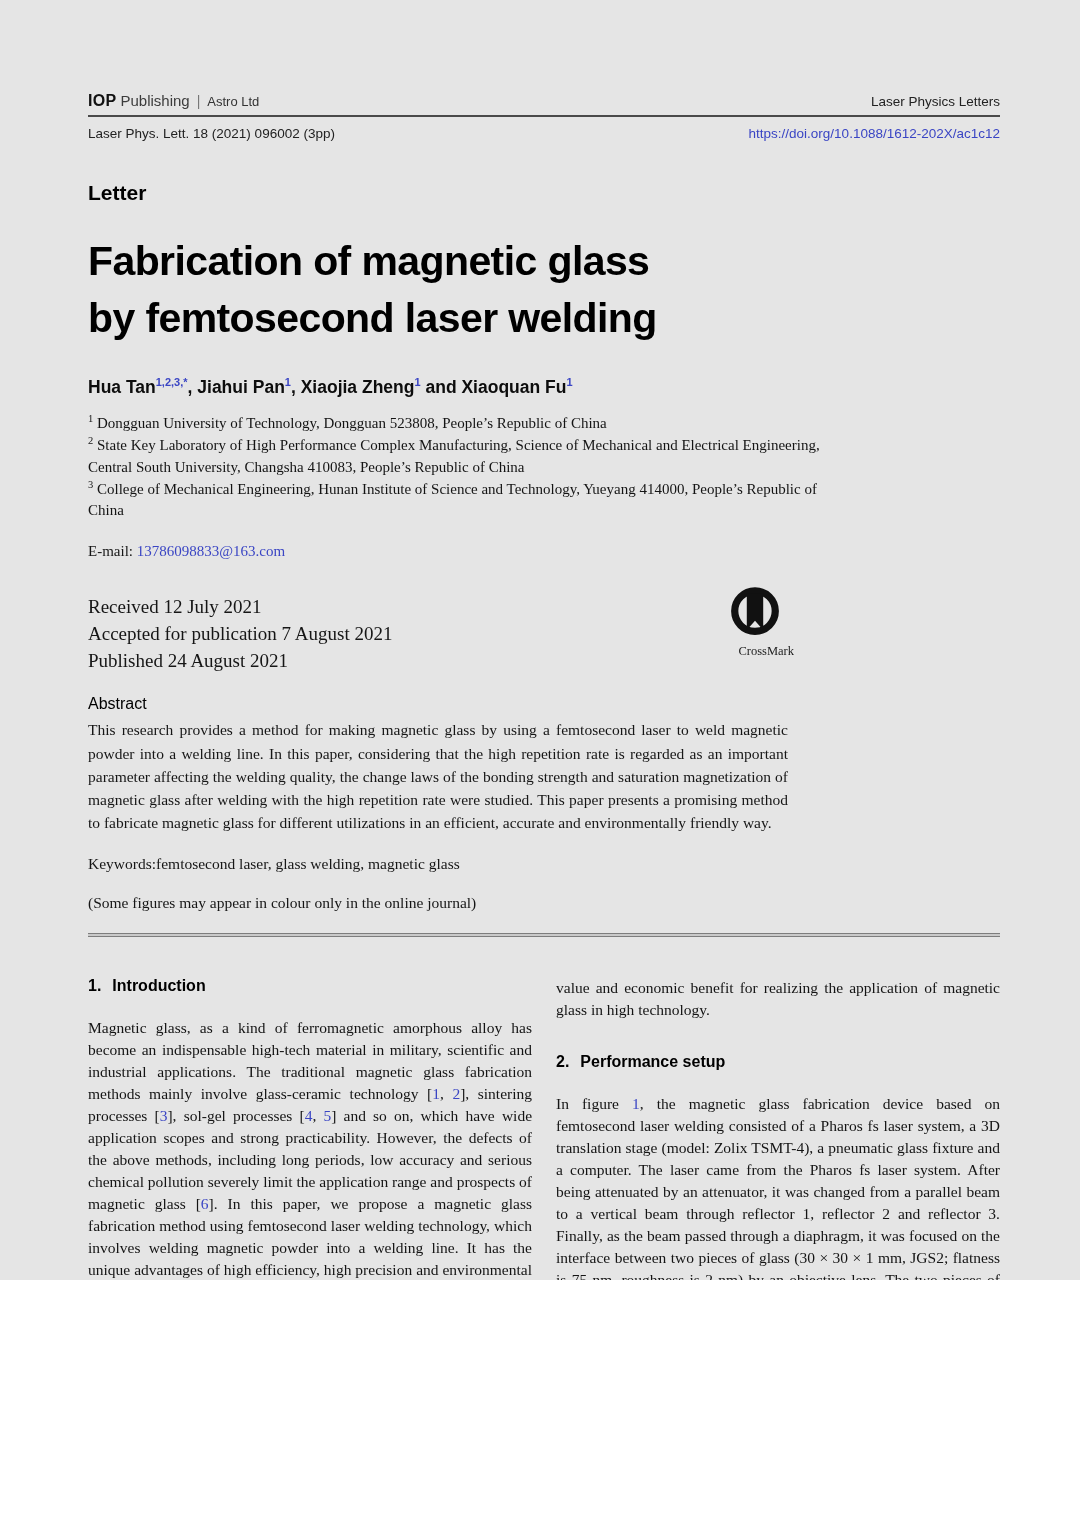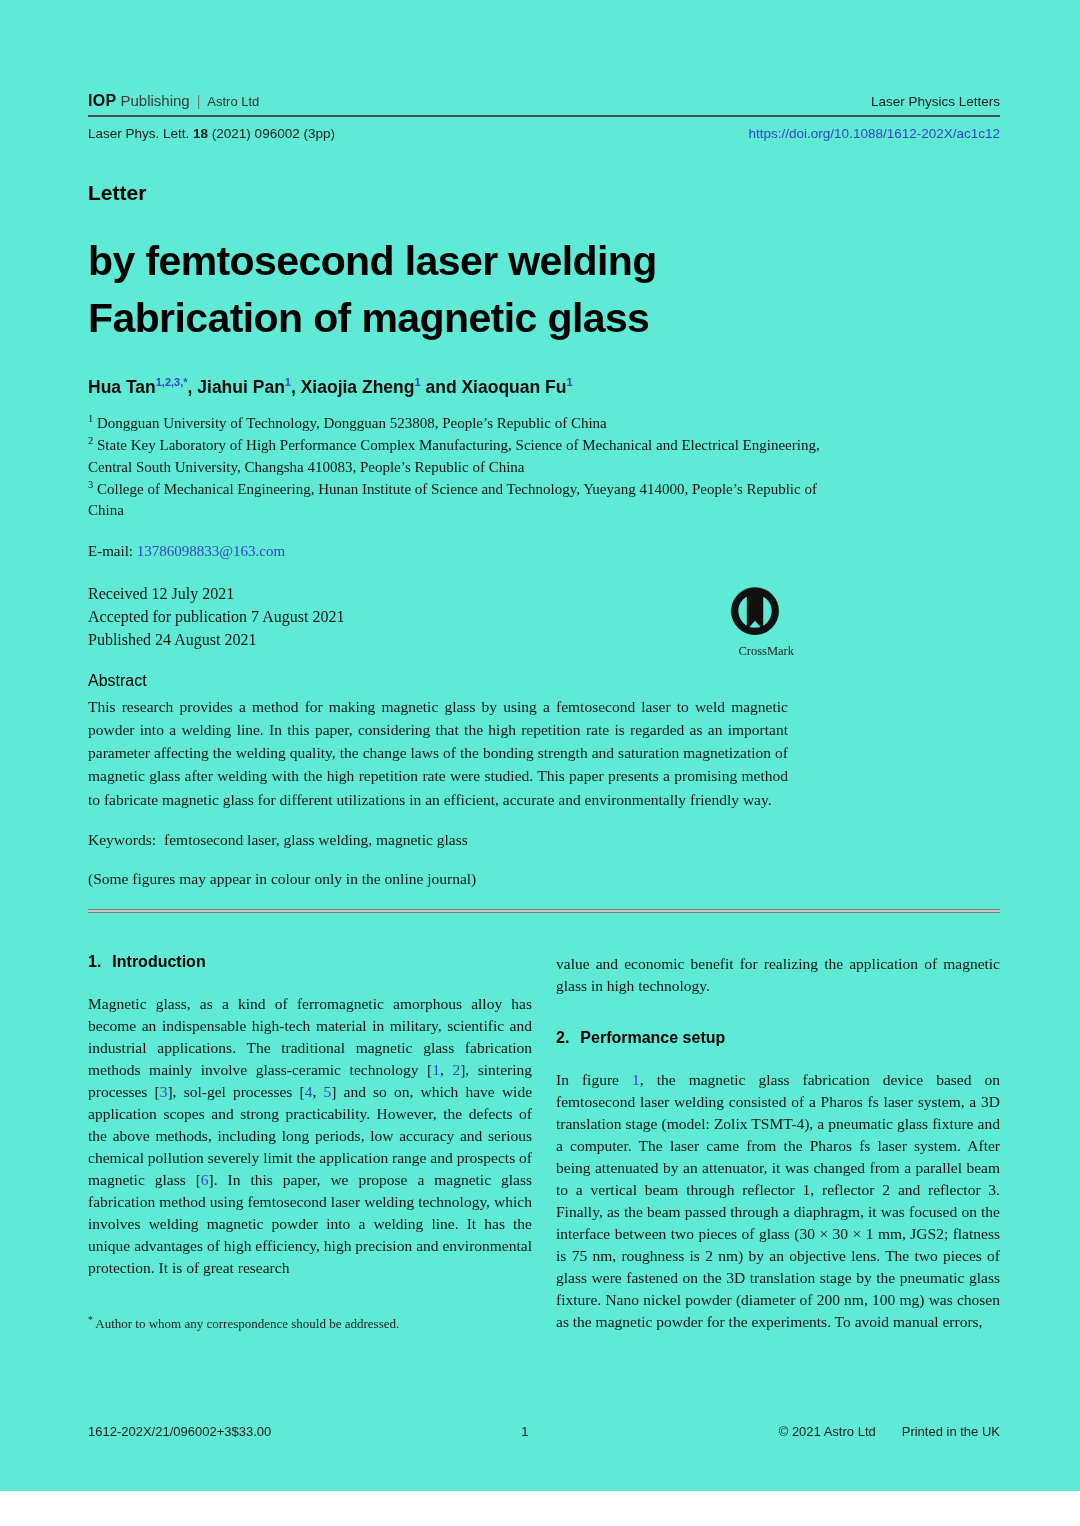--- a/index.html
+++ b/index.html
@@ -1,63 +1,63 @@
 <!DOCTYPE html>
 <html lang="en" style="--link: #3a45c4;"><head>
 <meta charset="utf-8">
 <style>
   :root { --link:#3a45c4; --ink:#161616; --rule:#8a8a8a; }
   * { margin:0; padding:0; box-sizing:border-box; }
   html,body { background:#ffffff; }
   .page {
-    position:relative; width:1080px; height:1491px; background:#5eead4;
+    position:relative; width:1080px; height:1280px; background:#e5e5e5;
     font-family:"Liberation Serif", serif; color:var(--ink);
     padding:92px 80px 0 88px; overflow:hidden;
   }
   .ref { color:var(--link); }
   a, .link { color:var(--link); text-decoration:none; }
 
   
   .hdr-row1 { display:flex; justify-content:space-between; align-items:baseline;
               font-family:"Liberation Sans", sans-serif; }
   .iop { font-weight:bold; font-size:16px; color:#111; letter-spacing:.3px; }
   .pubname { font-size:15px; color:#3c3c3c; margin-left:4px; }
   .pubbar { color:#777; margin:0 7px; font-size:14px; }
   .partner { font-size:13px; color:#333; }
   .journal { font-size:13.5px; color:#222; }
   .hdr-rule { height:2px; background:#4a4a4a; margin-top:5px; }
   .hdr-row2 { display:flex; justify-content:space-between; margin-top:9px;
               font-family:"Liberation Sans", sans-serif; font-size:13.5px; color:#222; }
-  .vol { font-weight:bold;margin-top:36px; }
+  .vol { font-weight:normal;margin-top:36px; }
 
   .letter { font-family:"Liberation Sans", sans-serif; font-weight:bold;
             font-size:21px; color:#000; margin-top:40px; }
   .title { font-family:"Liberation Sans", sans-serif; font-weight:bold;
            font-size:41px; line-height:1.38; letter-spacing:-0.6px; color:#000; margin-top:28px; }
 
   .authors { margin-top:30px; font-family:"Liberation Sans", sans-serif;
              font-weight:bold; font-size:17.5px; color:#0d0d0d; }
   .authors sup { color:var(--link); font-size:11px; font-weight:bold; }
 
   .affils { margin-top:14px; font-size:15px; line-height:1.42; max-width:742px; color:#141414; }
   .affils sup { font-size:10.5px; }
 
   .email-line { margin-top:22px; font-size:15px; }
-  .dates { margin-top:23px; font-size:16px; line-height:1.42; }
+  .dates { margin-top:34px; font-size:19px; line-height:1.42; }
 
   .crossmark { position:absolute; left:716px; top:586px; width:78px; text-align:right; cursor:pointer; }
   .crossmark svg { display:block; margin:0 auto; }
   .crossmark-label { font-size:12.5px; color:#222; margin-top:2px; }
 
   .abs-head { margin-top:20px; font-family:"Liberation Sans", sans-serif;
               font-weight:normal; font-size:16px; color:#000; }
   .abs-text { margin-top:5px; max-width:700px; font-size:15.5px; line-height:1.5;
               text-align:justify; }
   .keywords { margin-top:20px; font-size:15.5px; }
-  .kw-label { margin-right:8px; }
+  .kw-label { margin-right:0; }
   .fig-note { margin-top:21px; font-size:15.5px; }
 
   .thick-rule { margin-top:21px; height:4px; border-top:1.5px solid #7d7d7d;
                 border-bottom:1.5px solid #7d7d7d; background:#c9c9c9; }
 
   .columns { display:flex; gap:24px; margin-top:26px; }
   .col { width:444px; }
   .sec-head { font-family:"Liberation Sans", sans-serif; font-weight:bold;
               font-size:16px; color:#000; display:flex; }
   .sec-num { margin-right:11px; }
@@ -88,22 +88,22 @@
   </div>
   <div class="hdr-rule"></div>
   <div class="hdr-row2">
     <div><span>Laser Phys. Lett. </span><span class="vol">18</span><span> (2021) 096002 (3pp)</span></div>
     <div class="link">https://doi.org/10.1088/1612-202X/ac1c12</div>
   </div>
 
   <div class="letter">Letter</div>
 
   <div class="title">
+    <div>Fabrication of magnetic glass</div>
     <div>by femtosecond laser welding</div>
-    <div>Fabrication of magnetic glass</div>
   </div>
 
   <div class="authors">
     <span><span>Hua Tan</span><sup>1,2,3,*</sup><span>, </span></span><span><span>Jiahui Pan</span><sup>1</sup><span>, </span></span><span><span>Xiaojia Zheng</span><sup>1</sup><span> and </span></span><span><span>Xiaoquan Fu</span><sup>1</sup></span>
   </div>
 
   <div class="affils">
     <div><sup>1</sup><span> Dongguan University of Technology, Dongguan 523808, People’s Republic of China</span></div>
     <div><sup>2</sup><span> State Key Laboratory of High Performance Complex Manufacturing, Science of Mechanical and Electrical Engineering, Central South University, Changsha 410083, People’s Republic of China</span></div>
     <div><sup>3</sup><span> College of Mechanical Engineering, Hunan Institute of Science and Technology, Yueyang 414000, People’s Republic of China</span></div>

